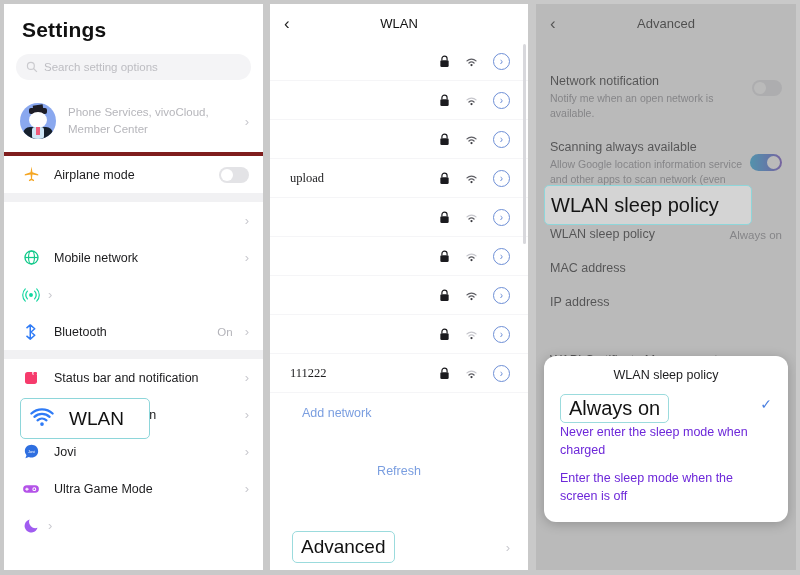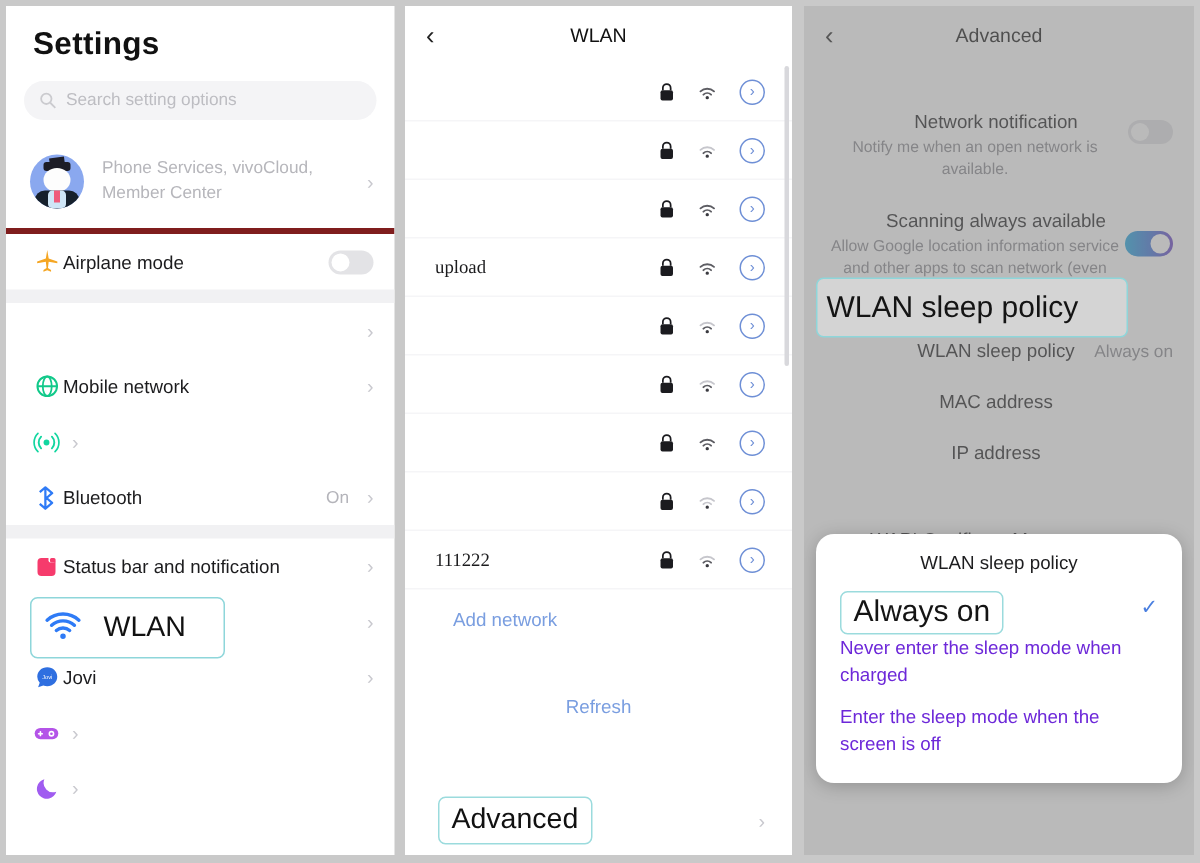--- a/index.html
+++ b/index.html
@@ -46,21 +46,21 @@
   .account-text { margin-left: 12px; font-size: 11.5px; color: #b6b6bb; line-height: 1.45; flex: 1; }
   .chev-gray { color: #c9c9cf; font-size: 13px; flex: none; margin-left: 6px; }
 
   .group { border-bottom: 9px solid #f1f1f3; }
   .group:last-child { border-bottom: none; }
   .srow {
     display: flex; align-items: center; height: 37px; padding: 0 14px 0 16px;
     position: relative;
   }
   .srow .icon { width: 22px; height: 22px; flex: none; display:flex; align-items:center; justify-content:center;}
-  .srow .label { font-size: 12.5px; color: #1c1c1e; flex: 1; }
+  .srow .label { margin-left: 12px; font-size: 12.5px; color: #1c1c1e; flex: 1; }
   .srow .val { font-size: 11.5px; color: #b4b4ba; margin-right: 6px; }
 
   .toggle-off {
     width: 30px; height: 16px; border-radius: 9px; background: #e3e3e6; position: relative; flex:none;
   }
   .toggle-off::after {
     content:""; position:absolute; left:2px; top:2px; width:12px; height:12px;
     border-radius:50%; background:#fff;
   }
   .toggle-on {
@@ -105,21 +105,21 @@
     border:1.6px solid #9bdbdd; border-radius:5px; background:#fff;
     padding: 4px 8px; font-size: 19px; color:#111;
   }
   .scrollbar {
     position:absolute; right: 2px; top: 40px; width: 3px; height: 200px;
     background:#d8d8dc; border-radius:2px;
   }
 
   
   .dim { position:absolute; inset:0; background: rgba(130,130,130,0.55); }
-  .arow { padding: 10px 18px 6px 14px; position: relative; text-align: center; }
+  .arow { padding: 10px 18px 6px 14px; position: relative; }
   .arow .t { font-size: 12.5px; color: #1d1d1f; }
   .arow .s { font-size: 10.5px; color: #8a8a90; line-height: 1.4; margin-top: 3px; width: 200px; }
   .arow .sw { position:absolute; right: 14px; top: 16px; }
   .arow .rv { position:absolute; right: 14px; font-size: 11.5px; color:#8a8a90; }
   .arow .cg { position:absolute; right: 14px; color:#b0b0b6; font-size: 13px; }
 
   .hl-sleep {
     position:absolute; left: 8px; top: 181px; width: 208px; height: 40px;
     border:1.6px solid #8ed6da; border-radius:5px; background:#d4d4d4;
     display:flex; align-items:center; padding-left: 6px; z-index: 6;
@@ -267,20 +267,21 @@
         <span class="chev-gray">›</span>
       </div>
       <div class="srow">
         <span class="icon">
           <svg viewBox="0 0 24 24" width="18" height="18">
               <rect x="1.5" y="7" width="21" height="10" rx="5" fill="#b453e8"></rect>
               <path d="M6.6 10.6v3.2M5 12.2h3.2" stroke="#fff" stroke-width="1.5" stroke-linecap="round"></path>
               <circle cx="16.4" cy="12.2" r="1.9" fill="none" stroke="#fff" stroke-width="1.4"></circle>
             </svg>
         </span>
+        <span class="label">Ultra Game Mode</span>
         <span class="chev-gray">›</span>
       </div>
       <div class="srow">
         <span class="icon">
           <svg viewBox="0 0 24 24" width="17" height="17">
               <path d="M20.5 15.2A8.8 8.8 0 019.3 3.6 9.3 9.3 0 1020.5 15.2z" fill="#a05cf0"></path>
             </svg>
         </span>
         <span class="chev-gray">›</span>
       </div>

